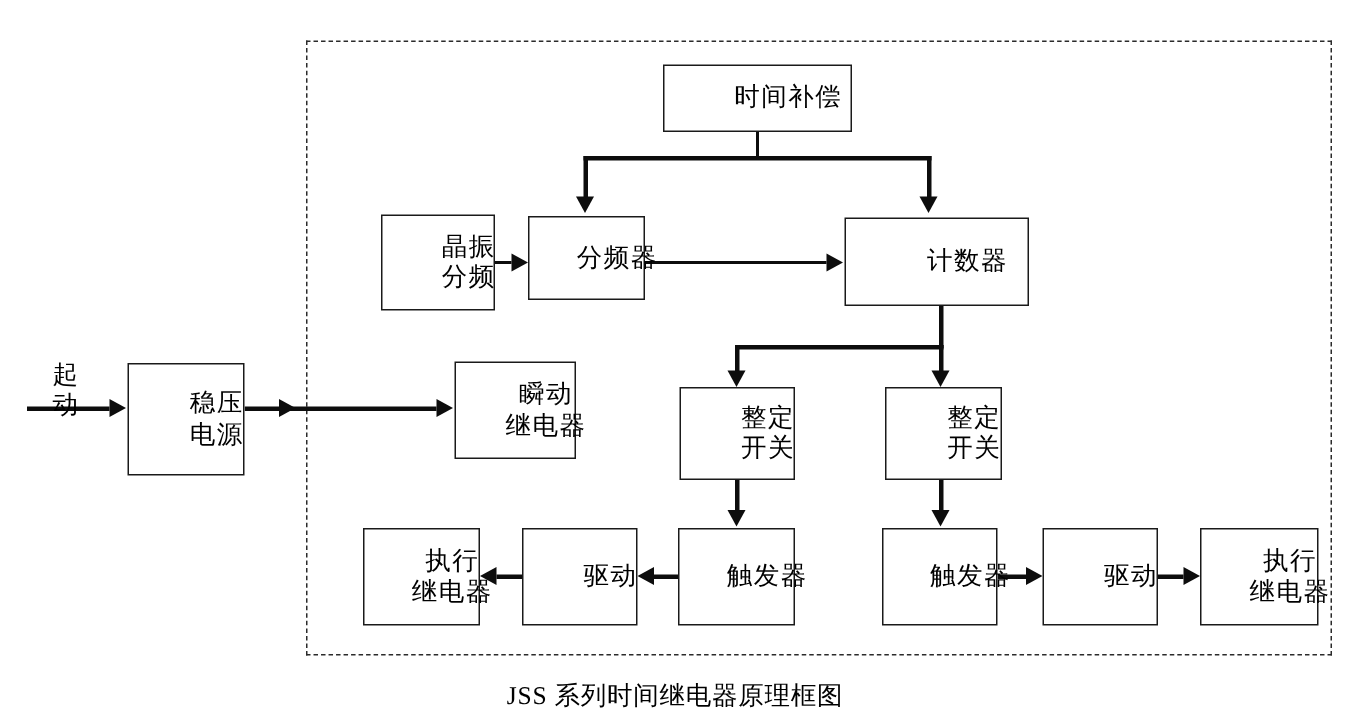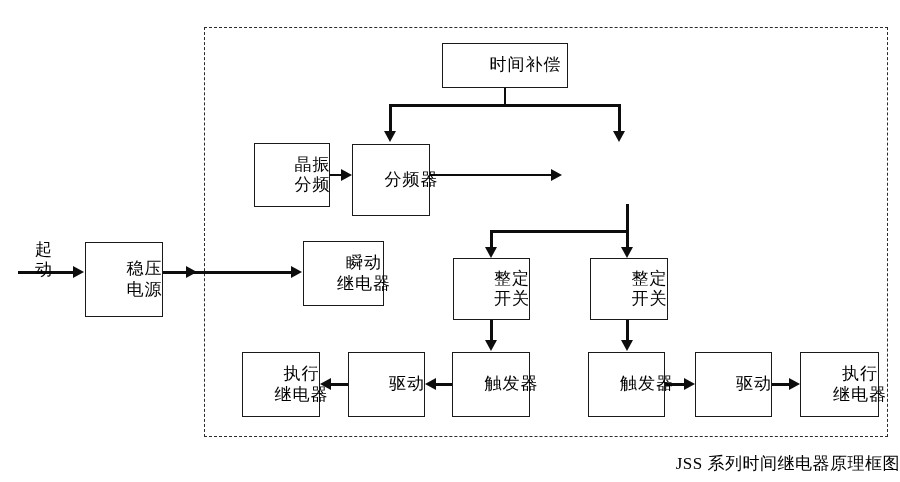--- a/index.html
+++ b/index.html
@@ -83,21 +83,21 @@
     color: #000000;
     font-size: 17px;
     line-height: 1.15;
     letter-spacing: 1px;
     text-align: center;
     z-index: 4;
   }
   .caption {
     position: absolute;
     width: 100%;
-    text-align: right;
+    text-align: center;
     font-size: 17px;
     color: #000000;
     letter-spacing: 0.5px;
     z-index: 4;
   }
 </style>
 </head>
 <body>
 
 <div id="canvas">
@@ -119,27 +119,30 @@
   <div class="arrow down" style="left:613.1px; top:131px;"></div>
 
   <div class="block" style="left:254px; top:143px; width:76px; height:64px;">
     <span class="ln">晶振</span>
     <span class="ln">分频</span>
   </div>
 
   <div class="hline" style="left:322px; top:173.7px; width:19px;"></div>
   <div class="arrow right" style="left:341px; top:168.5px;"></div>
 
-  <div class="block" style="left:352px; top:144px; width:78px; height:72px;">
+  <div class="block" style="left:352px; top:144px; width:78px; height:56px;">
     <span class="ln">分频器</span>
   </div>
 
   <div class="hline" style="left:430px; top:173.7px; width:121px;"></div>
   <div class="arrow right" style="left:551px; top:168.5px;"></div>
 
+  <div class="block" style="left:563px; top:145px; width:123px; height:59px;">
+    <span class="ln">计数器</span>
+  </div>
 
   <div class="vline" style="left:626.4px; top:204px; height:28px;"></div>
   <div class="hline" style="left:490px; top:230px; width:139px;"></div>
   <div class="vline" style="left:490px; top:230px; height:18px;"></div>
   <div class="arrow down" style="left:484.7px; top:247px;"></div>
   <div class="vline" style="left:626.4px; top:230px; height:18px;"></div>
   <div class="arrow down" style="left:621.1px; top:247px;"></div>
 
   <div class="free-label" style="left:24px; top:240px; width:40px;">
     <span class="ln">起</span><br>

